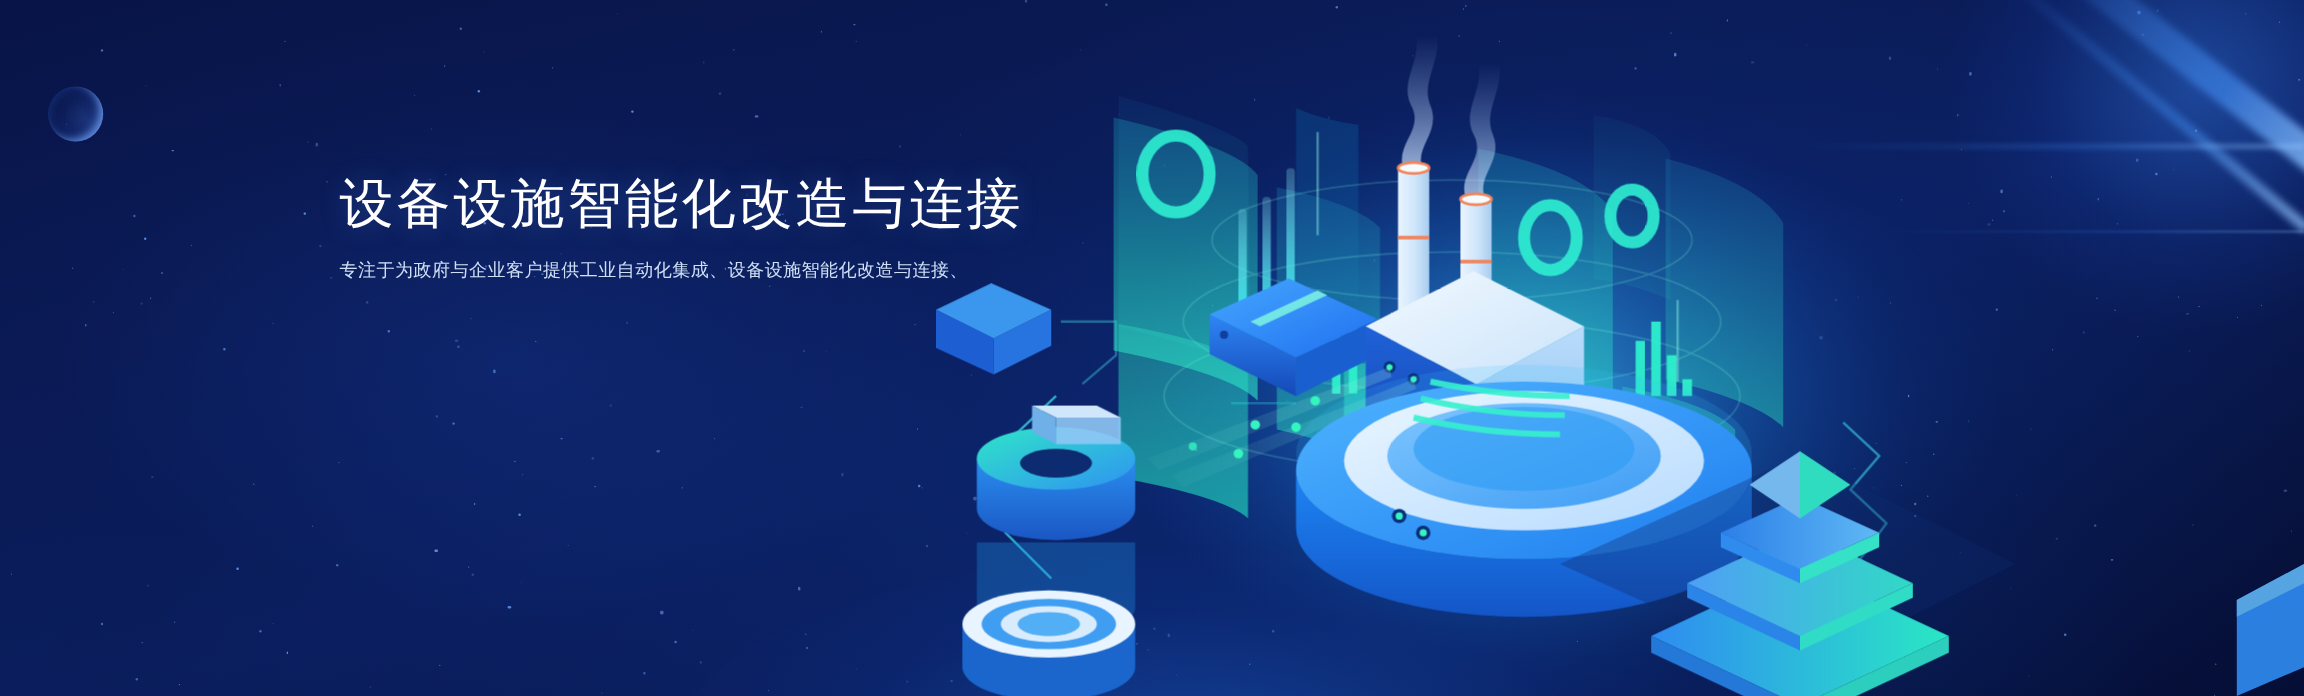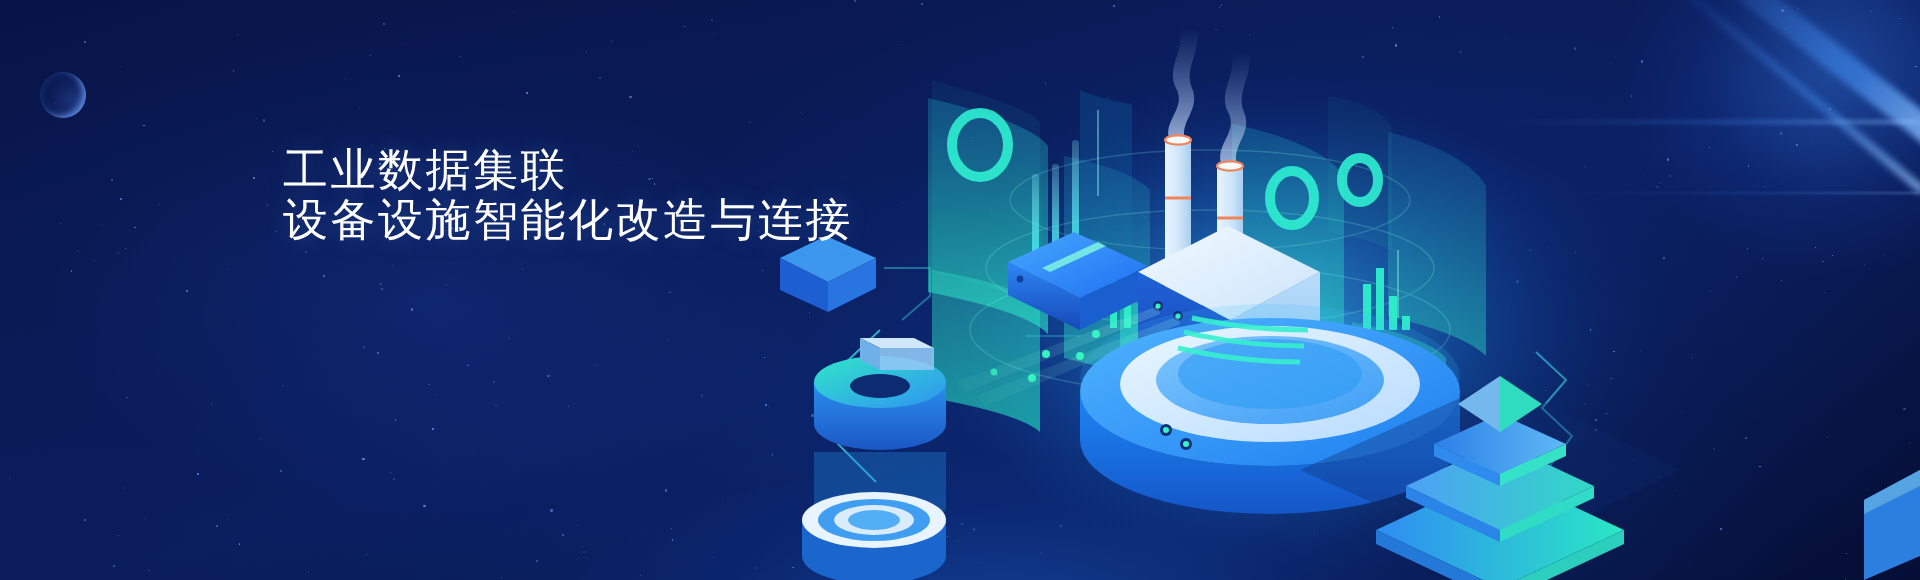--- a/index.html
+++ b/index.html
@@ -634,17 +634,17 @@
 
       <g opacity="0.95">
         <path d="M0 258 L46 236 L96 258 L48 282 Z" fill="#3f9ef5"></path>
         <path d="M0 258 L48 282 L48 312 L0 290 Z" fill="#1f62d8"></path>
         <path d="M48 282 L96 258 L96 288 L48 312 Z" fill="#2a7ae8"></path>
       </g>
     </svg>
   </div>
 
   <div id="text-block">
-    <div class="headline">工业数据集联</div>
     <div class="headline">设备设施智能化改造与连接</div>
+    <div class="subtitle">专注于为政府与企业客户提供工业自动化集成、设备设施智能化改造与连接、</div>
   </div>
 
 </div>
 
 </body></html>

